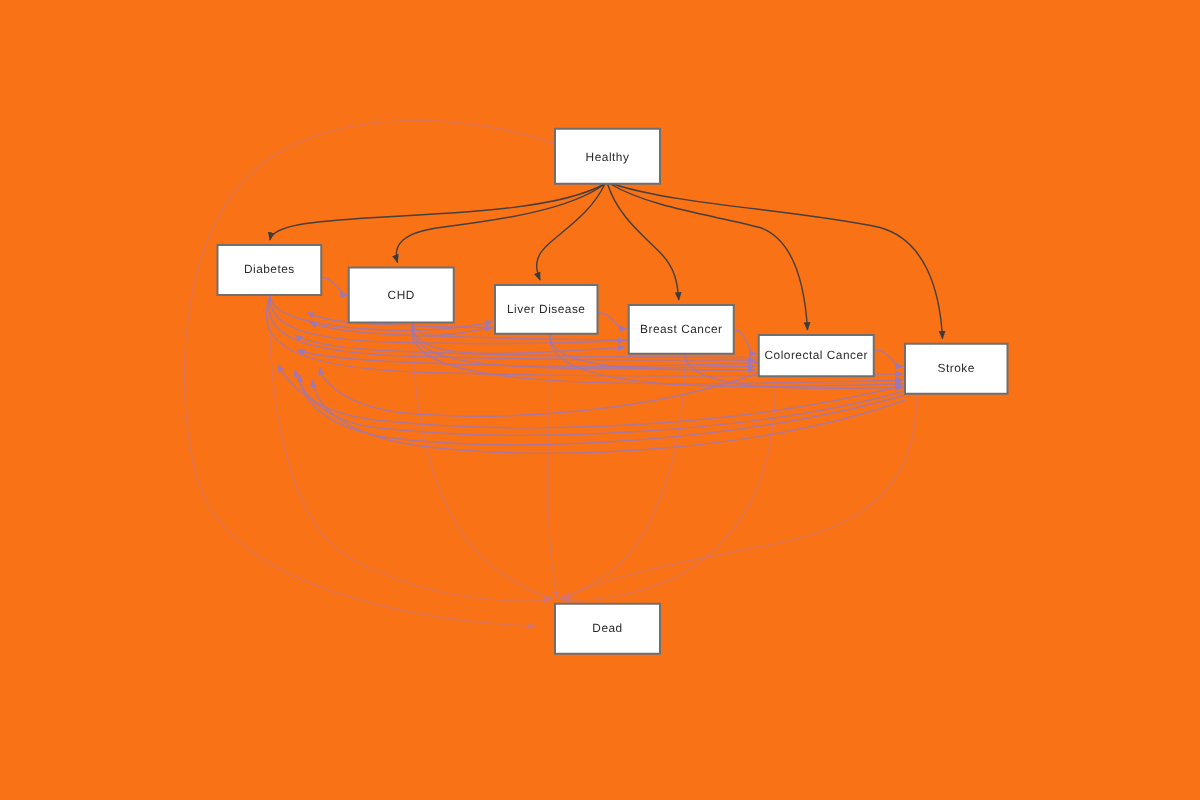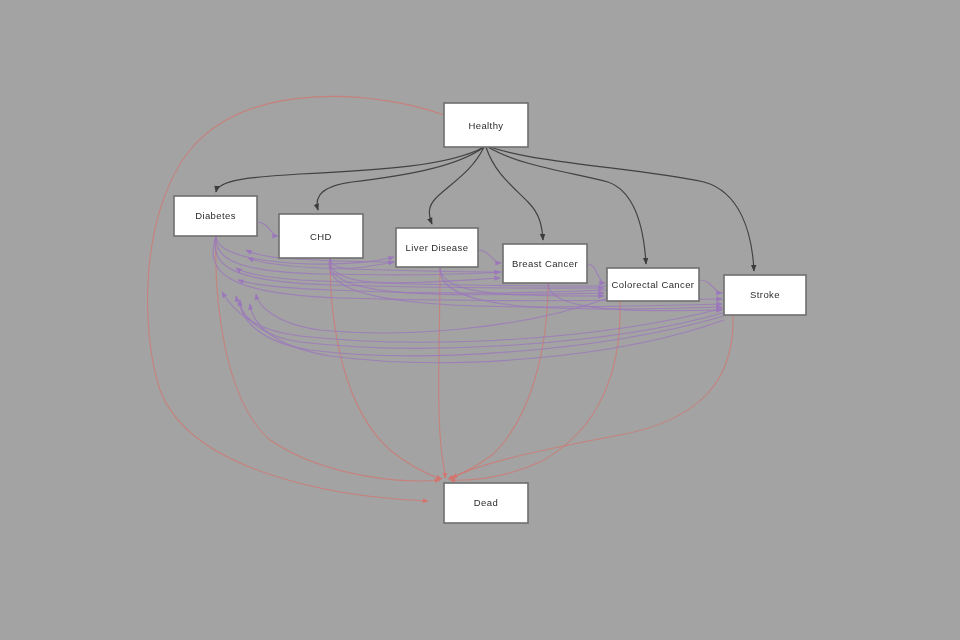--- a/index.html
+++ b/index.html
@@ -10,21 +10,21 @@
   body {
     width: 960px;
     height: 640px;
     overflow: hidden;
     font-family: "Liberation Sans", sans-serif;
   }
   #diagram-root {
     position: relative;
     width: 960px;
     height: 640px;
-    background: #a3a3a3;
+    background: #f97316;
   }
   #graph-svg {
     position: absolute;
     left: 0;
     top: 0;
     width: 960px;
     height: 640px;
   }
   .node-rect {
     fill: #ffffff;

